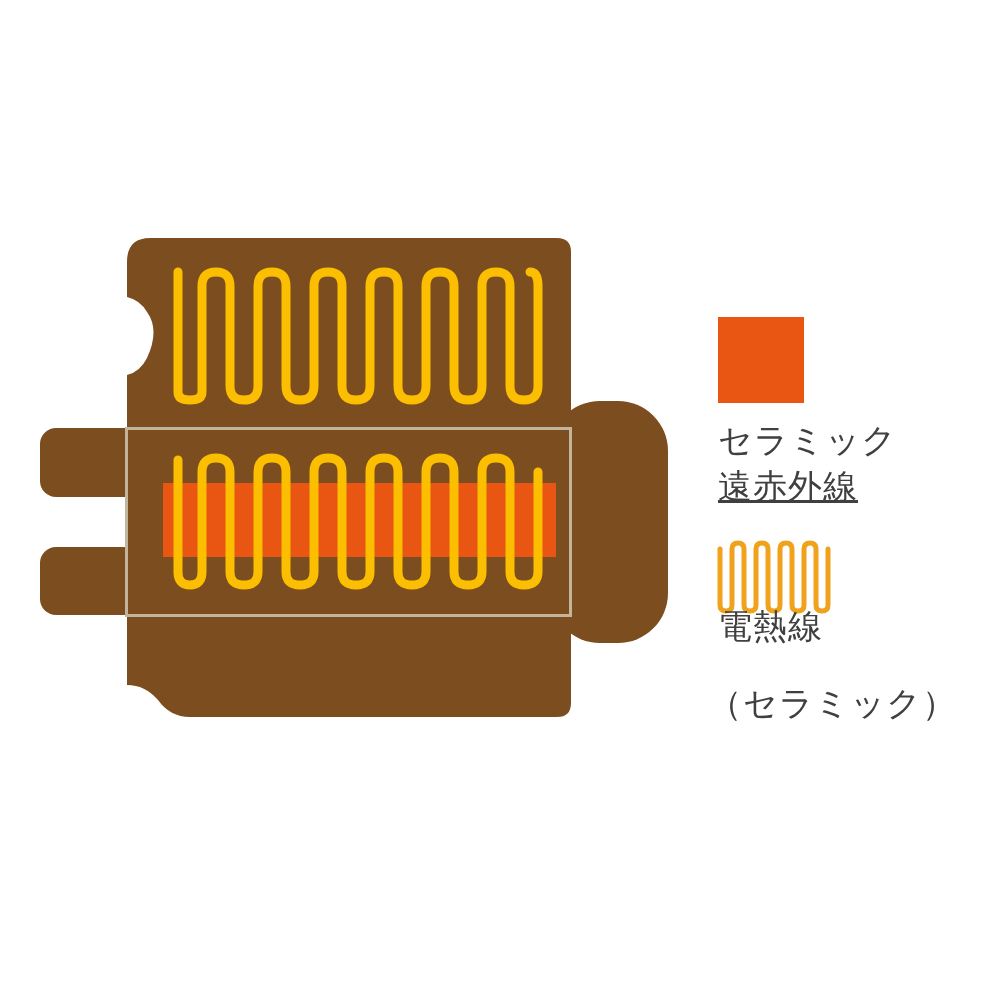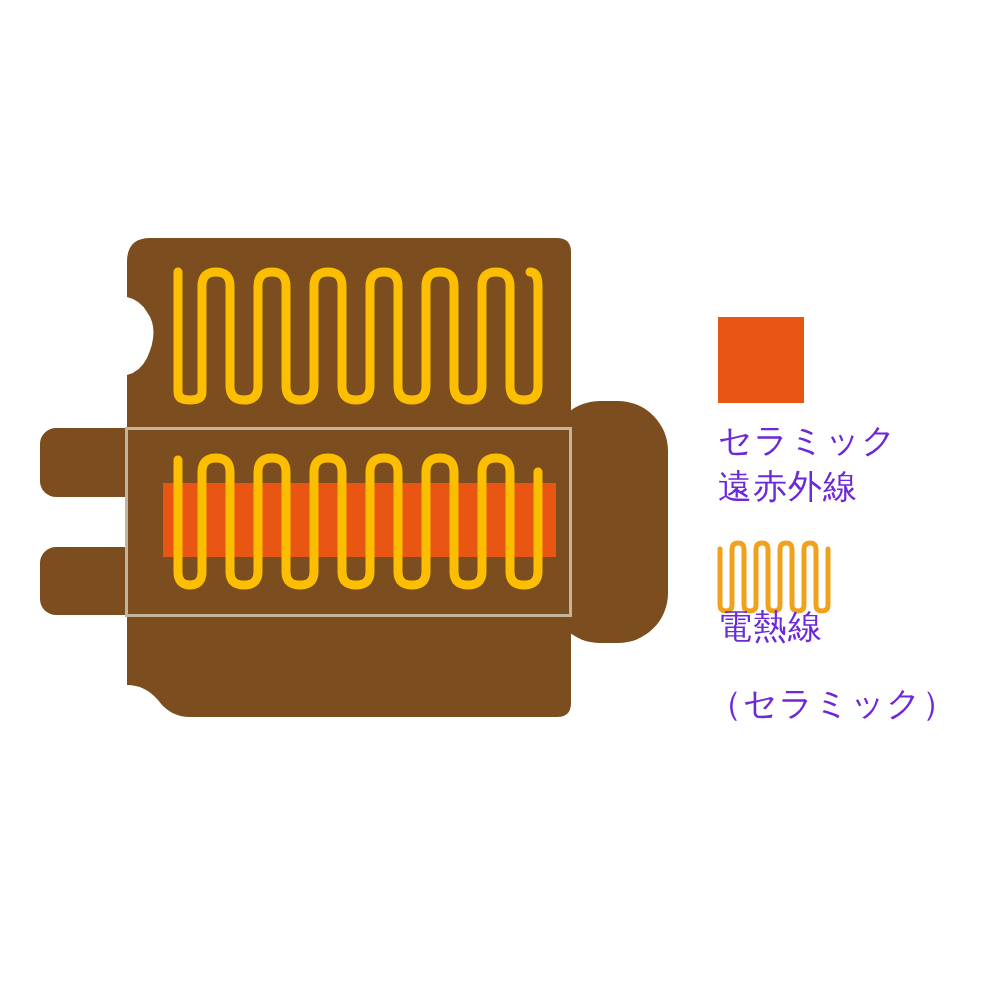--- a/index.html
+++ b/index.html
@@ -1,20 +1,20 @@
 <!DOCTYPE html>
 <html><head>
 <meta charset="utf-8">
 <style>
   html, body { margin:0; padding:0; background:#ffffff; }
   body { width:1000px; height:1000px; position:relative; overflow:hidden;
          font-family: "DejaVu Sans", "Liberation Sans", sans-serif; }
   #diagram { position:absolute; left:0; top:0; }
   .legend-swatch { position:absolute; left:718px; top:317px; width:86px; height:86px; }
-  .legend-label { position:absolute; left:718px; color:#6d28d9; font-size:34px; line-height:46px; white-space:nowrap; letter-spacing:1px; }
+  .legend-label { position:absolute; left:718px; color:#404040; font-size:34px; line-height:46px; white-space:nowrap; letter-spacing:1px; }
   .legend-coil { position:absolute; left:712px; top:535px; }
 </style>
 </head>
 <body>
 
 <svg id="diagram" width="1000" height="1000" viewBox="0 0 1000 1000">
 
   <rect x="40" y="428" width="100" height="69" rx="16" fill="#7c4d1e"></rect>
   <rect x="40" y="547" width="100" height="68" rx="16" fill="#7c4d1e"></rect>
 
@@ -40,21 +40,21 @@
        Q230,585 244,585 Q258,585 258,572 L258,472 Q258,458 272,458 Q286,458 286,472 L286,572
        Q286,585 300,585 Q314,585 314,572 L314,472 Q314,458 328,458 Q342,458 342,472 L342,572
        Q342,585 356,585 Q370,585 370,572 L370,472 Q370,458 384,458 Q398,458 398,472 L398,572
        Q398,585 412,585 Q426,585 426,572 L426,472 Q426,458 440,458 Q454,458 454,472 L454,572
        Q454,585 468,585 Q482,585 482,572 L482,472 Q482,458 496,458 Q510,458 510,472 L510,572
        Q510,585 524,585 Q538,585 538,572 L538,472"></path>
 </svg>
 
 <div class="legend-swatch" style="background:#e95513;"></div>
 <div class="legend-label" style="top:417px;">セラミック</div>
-<div class="legend-label" style="top:463px;">遠赤外線</div>
+<div class="legend-label" style="top:463px;text-decoration:underline;">遠赤外線</div>
 
 <svg class="legend-coil" width="120" height="80" viewBox="0 0 120 80">
   <path fill="none" stroke="#f0a21c" stroke-width="5" stroke-linecap="round" stroke-linejoin="round" d="M8,14 L8,70 Q8,76 14,76 Q20,76 20,70 L20,14 Q20,8 26,8 Q32,8 32,14 L32,70
        Q32,76 38,76 Q44,76 44,70 L44,14 Q44,8 50,8 Q56,8 56,14 L56,70
        Q56,76 62,76 Q68,76 68,70 L68,14 Q68,8 74,8 Q80,8 80,14 L80,70
        Q80,76 86,76 Q92,76 92,70 L92,14 Q92,8 98,8 Q104,8 104,14 L104,70
        Q104,76 110,76 Q116,76 116,70 L116,14"></path>
 </svg>
 <div class="legend-label" style="top:606px;font-family:Liberation Mono, monospace;">電熱線</div>
 <div class="legend-label" style="top:680px; left:708px;">（セラミック）</div>

